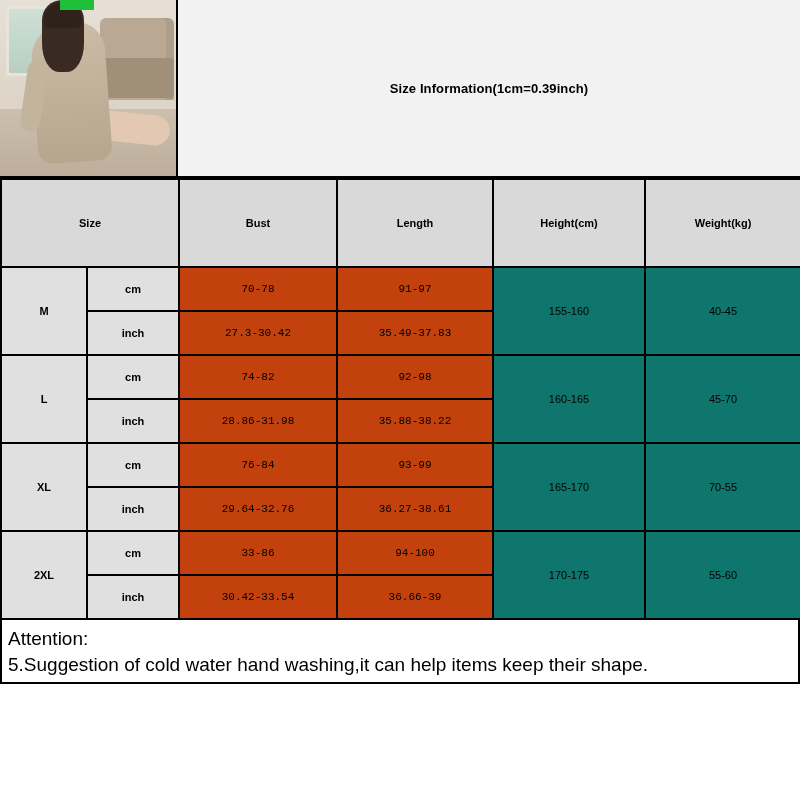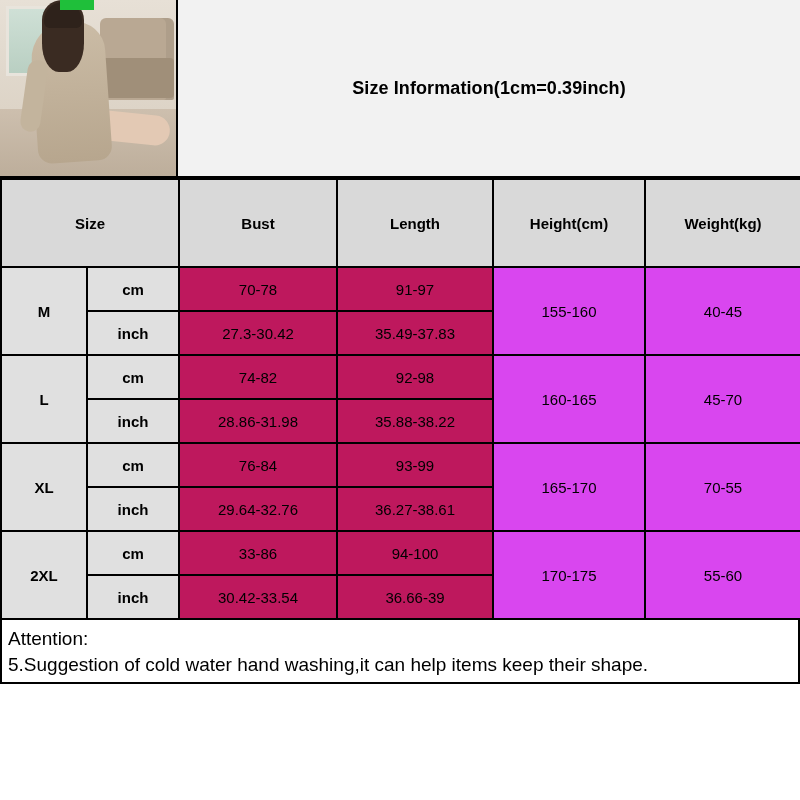--- a/index.html
+++ b/index.html
@@ -122,39 +122,39 @@
   }
 
   .title-area {
     flex: 1 1 auto;
     display: flex;
     align-items: center;
     justify-content: center;
     background: #f2f2f2;
   }
   .title-text {
-    font-size: 18px;
+    font-size: 13px;
     font-weight: bold;
     letter-spacing: 0.1px;
     color: #000;
     text-align: center;
   }
 
   
   table.size-table {
     border-collapse: collapse;
     table-layout: fixed;
     width: 800px;
     margin: 0;
   }
   table.size-table td, table.size-table th {
     border: 2px solid #000;
     text-align: center;
     vertical-align: middle;
-    font-size: 15px;
+    font-size: 11px;
     color: #000;
     padding: 0;
   }
   thead th {
     height: 86px;
     background: #d9d9d9;
     font-size: 17px;
     font-weight: bold;
   }
   tbody td {
@@ -168,25 +168,26 @@
     font-size: 17px;
     width: 86px;
   }
   td.unit {
     background: #e0e0e0;
     font-weight: bold;
     font-size: 15px;
     width: 90px;
   }
   td.val {
-    background: #be185d;
+    background: #c2410c;
     font-size: 15px;
+    font-family: Liberation Mono, monospace;
   }
   td.hw {
-    background: #d946ef;
+    background: #0f766e;
     font-size: 15px;
   }
   
 
   
   .attention {
     box-sizing: border-box;
     width: 800px;
     padding: 6px 4px 4px 6px;
     background: #ffffff;

